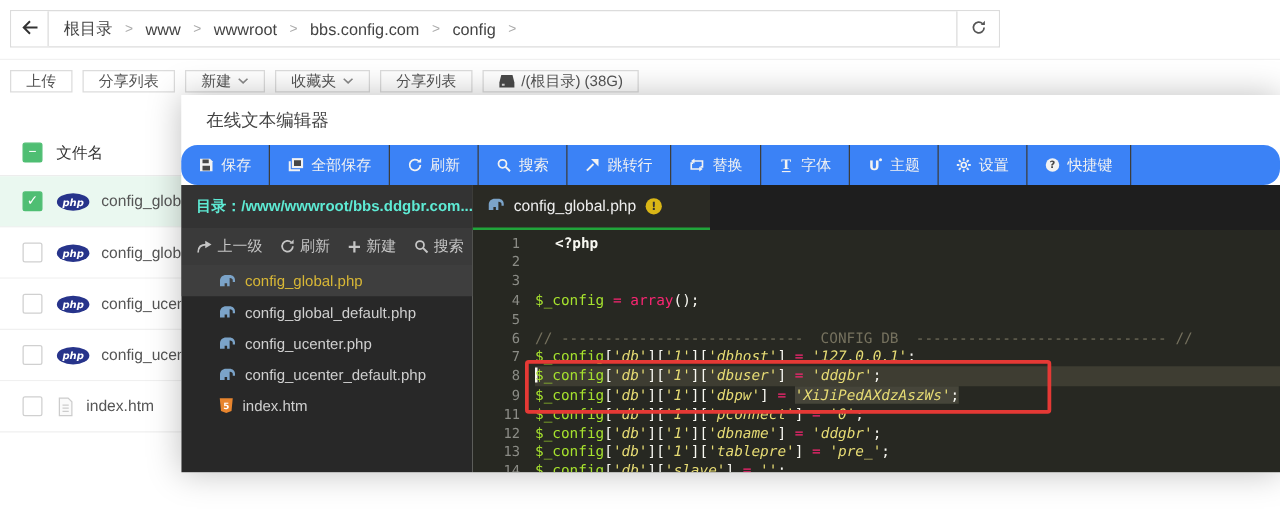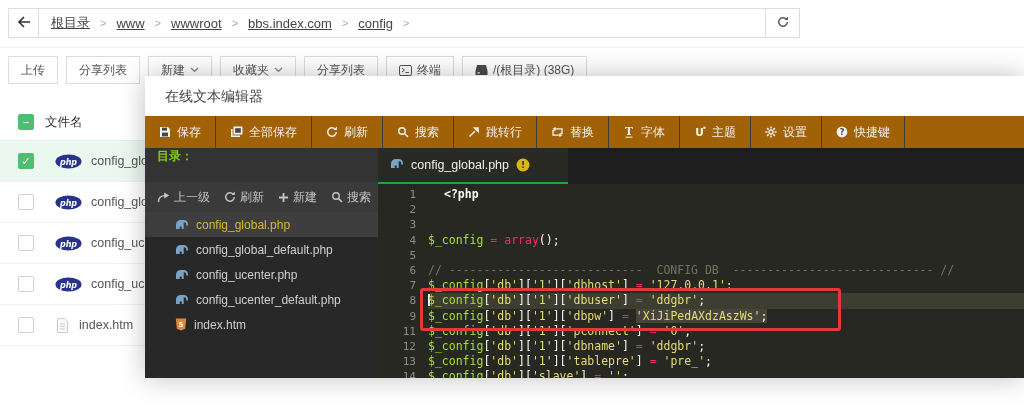--- a/index.html
+++ b/index.html
@@ -3,63 +3,63 @@
 <meta charset="utf-8">
 <style>
   html,body{margin:0;padding:0;background:#fff;}
   body{font-family:"Liberation Sans","DejaVu Sans",sans-serif;}
   .page{position:relative;width:1024px;height:417px;overflow:hidden;background:#fff;}
   .topstrip{position:absolute;left:0;top:0;width:100%;height:47px;background:#fff;border-bottom:1px solid #f1f1f1;}
   
   .topbar{position:absolute;left:8px;top:8px;width:792px;height:30px;display:flex;border:1px solid #dcdcdc;background:#fff;box-sizing:border-box;z-index:2;}
   .backbtn{width:30px;flex:none;border:none;border-right:1px solid #dcdcdc;display:flex;align-items:center;justify-content:center;background:#fff;cursor:pointer;padding:0;}
   .crumbs{flex:1;display:flex;align-items:center;padding:0 12px;gap:10px;font-size:13px;color:#444;overflow:hidden;white-space:nowrap;}
-  .crumb{cursor:pointer;text-decoration:underline;}
+  .crumb{cursor:pointer;}
   .sep{color:#aaa;font-size:11px;}
   .refreshbtn{width:34px;flex:none;border:none;border-left:1px solid #dcdcdc;background:#fff;display:flex;align-items:center;justify-content:center;color:#555;cursor:pointer;padding:0;}
   
   .actionbar{position:absolute;left:8px;top:56px;display:flex;gap:8px;z-index:1;}
-  .abtn{height:28px;display:inline-flex;align-items:center;gap:5px;padding:0 12px;background:#fff;border:1px solid #dcdcdc;border-radius:0;font-size:12px;color:#555;cursor:pointer;white-space:nowrap;}
+  .abtn{height:18px;display:inline-flex;align-items:center;gap:5px;padding:0 12px;background:#fff;border:1px solid #dcdcdc;border-radius:0;font-size:12px;color:#555;cursor:pointer;white-space:nowrap;}
   .abtn .ic{display:inline-flex;align-items:center;}
   
   .filetable{position:absolute;left:0;top:104px;width:380px;z-index:0;}
   .fhead{height:36px;display:flex;align-items:center;border-bottom:1px solid #ededed;font-size:12.5px;color:#333;}
   .fhead .flabel{margin-left:11px;}
   .cb{width:16px;height:16px;border:1px solid #d0d0d0;border-radius:2px;margin-left:18px;background:#fff;display:flex;align-items:center;justify-content:center;font-size:11px;line-height:1;color:#fff;cursor:pointer;box-sizing:border-box;flex:none;}
   .cb.on,.cb.indet{background:#4fbe73;border-color:#4fbe73;}
   .frow{height:40px;display:flex;align-items:center;border-bottom:1px solid #f0f0f0;font-size:12.5px;color:#555;cursor:pointer;background:#fff;}
   .frow.checked{background:#eaf8f0;}
-  .frow .ic{margin-left:21px;display:inline-flex;align-items:center;}
+  .frow .ic{margin-left:11px;display:inline-flex;align-items:center;}
   .fname{margin-left:9px;white-space:nowrap;}
   
   .modal{position:absolute;left:145px;top:76px;width:879px;height:302px;background:#fff;box-shadow:0 0 25px rgba(0,0,0,.25);z-index:5;display:flex;flex-direction:column;}
   .mtitle{height:40px;line-height:40px;padding-left:20px;font-size:14px;color:#444;flex:none;}
-  .mtoolbar{height:32px;background:#a16207;display:flex;flex:none;}
+  .mtoolbar{height:32px;background:#3b82f6;display:flex;flex:none;border-radius:13px;}
   .mtbtn{display:inline-flex;align-items:center;gap:6px;padding:0 14px;color:#f2f2f2;font-size:12px;border-right:1px solid #3d3d3d;cursor:pointer;}
   .mtbtn .ic{display:inline-flex;align-items:center;color:#f2f2f2;}
   .mbody{flex:1;display:flex;position:relative;overflow:hidden;}
   
   .tree{width:233px;flex:none;background:#282828;display:flex;flex-direction:column;overflow:hidden;}
-  .dirbar{height:34px;background:#333;color:#84cc16;font-size:12px;font-weight:bold;display:flex;align-items:flex-start;padding-left:12px;flex:none;white-space:nowrap;overflow:hidden;}
+  .dirbar{height:34px;background:#333;color:#5eead4;font-size:12px;font-weight:bold;display:flex;align-items:center;padding-left:12px;flex:none;white-space:nowrap;overflow:hidden;}
   .treebar{height:30px;background:#3a3a3a;color:#c5c5c5;font-size:12px;display:flex;align-items:center;padding-left:12px;gap:14px;flex:none;}
   .tbtn{display:inline-flex;align-items:center;gap:4px;cursor:pointer;color:#c5c5c5;text-align:center;}
   .tbtn .ic{display:inline-flex;align-items:center;}
   .titem{height:25px;display:flex;align-items:center;gap:7px;padding-left:30px;font-size:12px;color:#cfcfcf;cursor:pointer;white-space:nowrap;}
   .titem.selected{background:#3e3e3e;color:#d8b736;}
   .titem .ic{display:inline-flex;align-items:center;}
   
   .ed{flex:1;background:#272822;display:flex;flex-direction:column;position:relative;overflow:hidden;}
   .tabbar{height:36px;background:#1e1e1e;flex:none;display:flex;}
   .tab{width:190px;box-sizing:border-box;display:flex;align-items:center;gap:7px;padding:0 12px;background:#2a2a24;border-bottom:2px solid #20a53a;color:#eee;font-size:12.5px;cursor:pointer;}
   .code{flex:1;font-family:"DejaVu Sans Mono","Liberation Mono",monospace;font-size:11.5px;padding-top:3px;position:relative;overflow:hidden;}
   .ln{display:flex;height:15.2px;line-height:15.2px;}
   .num{width:38px;flex:none;text-align:right;padding-right:12px;color:#8b8c86;font-size:11px;}
   .txt{flex:1;white-space:pre;color:#f8f8f2;}
   .ln.active .txt{background:#3e3d32;}
-  .tv{color:#a6e22e;}.tp{color:#f8f8f2;}.ts{color:#e6db74;}.to{color:#f92672;}.tc{color:#75715e;}.tw{color:#f8f8f2;font-weight:bold;margin-left:16px;}
+  .tv{color:#a6e22e;}.tp{color:#f8f8f2;}.ts{color:#e6db74;font-style:italic;}.to{color:#f92672;}.tc{color:#75715e;}.tw{color:#f8f8f2;font-weight:bold;margin-left:16px;}
   .hl{background:#46453a;}
   .cursor{display:inline-block;width:2px;height:12px;background:#f8f8f0;vertical-align:-2px;margin-right:-2px;}
   .redbox{position:absolute;left:42px;top:140px;width:415px;height:37px;border:3px solid #e53935;border-radius:3px;pointer-events:none;z-index:3;}
   .handle{position:absolute;left:226px;top:235px;width:26px;height:40px;background:#1a1a1a;border-radius:0 16px 16px 0;color:#e0e0e0;display:flex;align-items:center;padding-left:7px;box-sizing:border-box;font-size:15px;cursor:pointer;z-index:6;}
   .warn{display:inline-flex;align-items:center;}
 </style>
 </head>
 <body>
 
 <div class="page">
@@ -71,21 +71,21 @@
             <path d="M7 1 L2 6 l5 5 M2 6 h11" stroke="#333" stroke-width="1.6" fill="none"></path>
           </svg></span>
       </button>
     <div class="crumbs">
         <span class="crumb">根目录</span>
         <span class="sep">&gt;</span>
         <span class="crumb">www</span>
         <span class="sep">&gt;</span>
         <span class="crumb">wwwroot</span>
         <span class="sep">&gt;</span>
-        <span class="crumb">bbs.index.com</span>
+        <span class="crumb">bbs.config.com</span>
         <span class="sep">&gt;</span>
         <span class="crumb">config</span>
         <span class="sep">&gt;</span>
       </div>
     <button class="refreshbtn">
         <span class="ic" id="topRefreshIcon"><svg width="12" height="12" viewBox="0 0 12 12">
             <path d="M10.3 6a4.3 4.3 0 1 1-1.2-3" fill="none" stroke="currentColor" stroke-width="1.4"></path>
             <path d="M10.9 0.6 L10.9 3.9 7.6 3.9 Z" fill="currentColor"></path>
           </svg></span>
       </button>
@@ -112,29 +112,20 @@
           <svg width="9" height="6" viewBox="0 0 9 6">
             <path d="M1 1 L4.5 4.3 8 1" fill="none" stroke="#888" stroke-width="1.3"></path>
           </svg>
         </span>
       </button>
       <button class="abtn">
         <span>分享列表</span>
       </button>
       <button class="abtn">
         <span class="ic">
-          <svg width="13" height="11" viewBox="0 0 13 11">
-            <rect x="0.5" y="0.5" width="12" height="10" rx="1.5" fill="none" stroke="#555"></rect>
-            <path d="M3 7 L5.5 5 3 3 M6.5 7.5 H10" stroke="#555" fill="none"></path>
-          </svg>
-        </span>
-        <span>终端</span>
-      </button>
-      <button class="abtn">
-        <span class="ic">
           <svg width="13" height="12" viewBox="0 0 13 12">
             <path d="M2 1 h9 l1.5 6 v4 h-12 V7 Z" fill="#4a4a4a"></path>
             <rect x="2.5" y="8" width="2.2" height="1.6" fill="#ddd"></rect>
           </svg>
         </span>
         <span>/(根目录) (38G)</span>
       </button>
     </div>
 
   <div class="filetable">
@@ -291,20 +282,21 @@
               <text x="6" y="8.8" text-anchor="middle" font-size="8" font-weight="bold" fill="#474747" font-family="DejaVu Sans, sans-serif">?</text>
             </svg>
           </span>
           <span>快捷键</span>
         </div>
       </div>
     <div class="mbody">
       <div class="tree">
         <div class="dirbar">
           <span>目录：</span>
+            <span>/www/wwwroot/bbs.ddgbr.com...</span>
         </div>
         <div class="treebar" id="treebar">
             <span class="tbtn">
               <span class="ic">
                 <svg width="13" height="11" viewBox="0 0 13 11">
                   <path d="M1.5 10 C1.5 5.2 4 3.6 8 3.6" fill="none" stroke="currentColor" stroke-width="1.4"></path>
                   <path d="M7.2 0.6 L12.2 3.6 7.2 6.6 Z" fill="currentColor"></path>
                 </svg>
               </span>
               <span>上一级</span>

